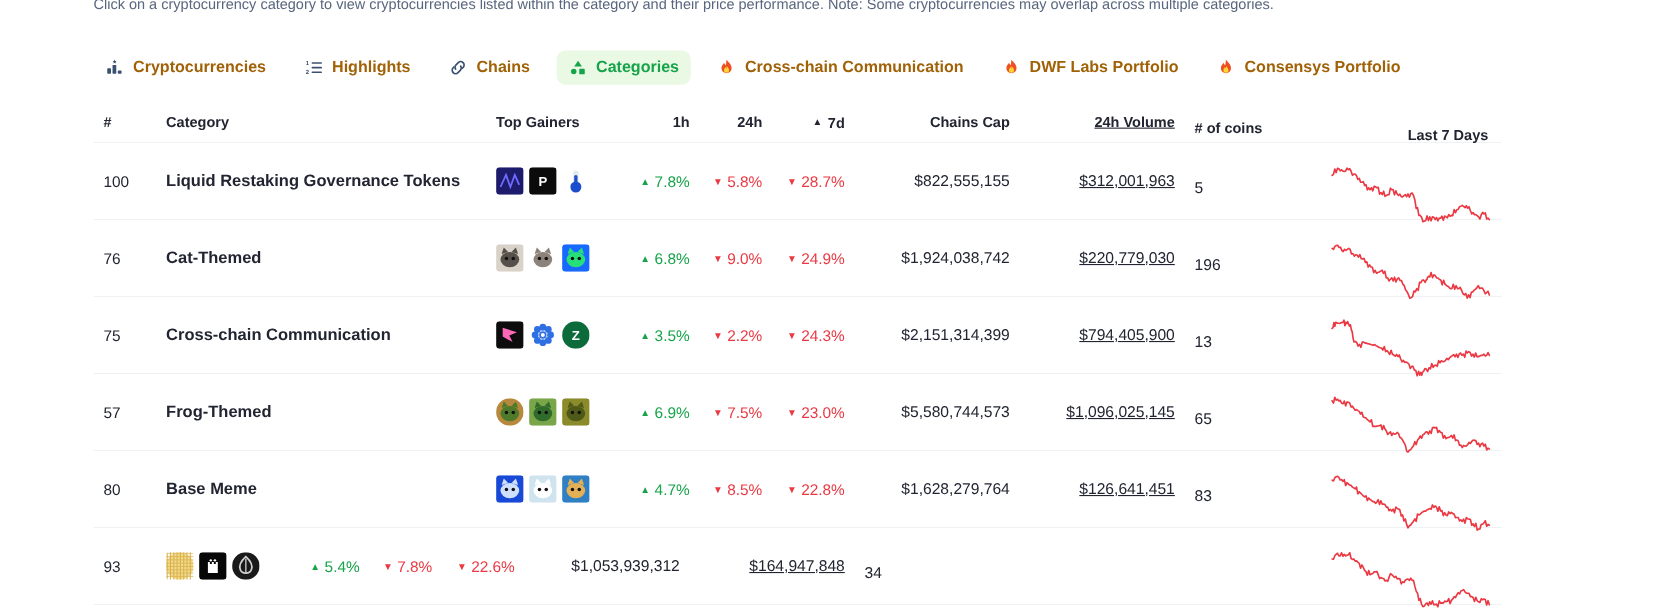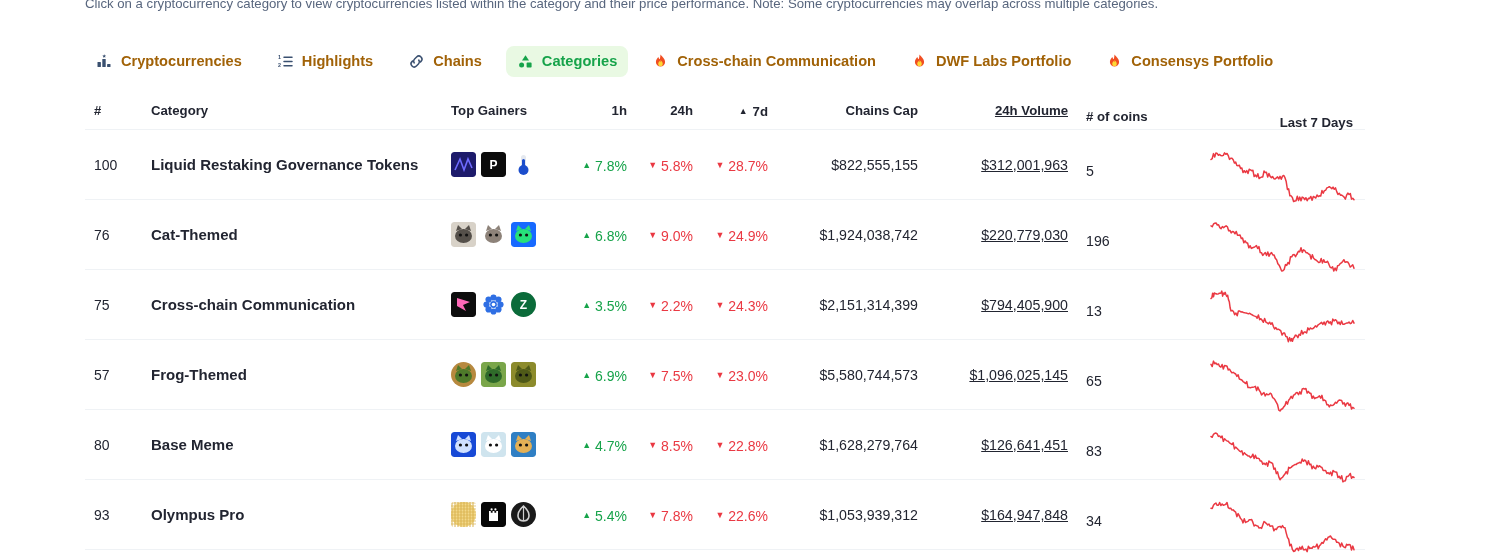--- a/index.html
+++ b/index.html
@@ -471,21 +471,20 @@
     <div class="c-vol">$126,641,451</div>
     <div class="c-coins">83</div>
     <div class="c-spark">
             <svg class="spark" width="145" height="56" viewBox="0 0 145 56">
               <path d="M1.00,7.51L2.23,8.26L3.47,5.31L4.70,4.41L5.93,4.00L7.16,4.93L8.40,7.37L9.63,6.92L10.86,8.68L12.09,7.04L13.33,12.39L14.56,9.77L15.79,11.02L17.03,11.98L18.26,12.19L19.49,13.85L20.72,14.54L21.96,15.49L23.19,13.79L24.42,19.92L25.66,18.05L26.89,19.23L28.12,20.57L29.35,21.80L30.59,22.73L31.82,21.71L33.05,25.98L34.28,23.74L35.52,25.07L36.75,25.93L37.98,27.03L39.22,27.01L40.45,28.59L41.68,27.58L42.91,25.22L44.15,29.59L45.38,26.24L46.61,29.39L47.84,29.14L49.08,29.65L50.31,32.10L51.54,32.05L52.78,35.24L54.01,34.16L55.24,35.61L56.47,33.81L57.71,37.19L58.94,32.01L60.17,33.27L61.41,33.71L62.64,34.61L63.87,40.15L65.10,39.12L66.34,44.64L67.57,42.82L68.80,47.91L70.03,50.83L71.27,49.03L72.50,48.31L73.73,46.48L74.97,44.98L76.20,42.64L77.43,44.91L78.66,38.28L79.90,39.12L81.13,38.39L82.36,37.14L83.59,36.29L84.83,35.61L86.06,35.60L87.29,34.39L88.53,34.03L89.76,33.27L90.99,34.02L92.22,30.02L93.46,32.32L94.69,30.93L95.92,32.13L97.16,35.74L98.39,31.72L99.62,35.61L100.85,35.08L102.09,39.74L103.32,37.10L104.55,39.12L105.78,39.81L107.02,36.36L108.25,37.92L109.48,36.78L110.72,37.90L111.95,38.53L113.18,41.51L114.41,41.46L115.65,41.42L116.88,44.47L118.11,43.65L119.34,44.98L120.58,43.03L121.81,46.62L123.04,41.47L124.28,42.63L125.51,42.93L126.74,43.33L127.97,48.54L129.21,47.32L130.44,49.67L131.67,46.76L132.91,52.86L134.14,52.00L135.37,51.86L136.60,47.56L137.84,47.60L139.07,46.15L140.30,44.43L141.53,49.35L142.77,47.73L144.00,48.49" fill="none" stroke="#ea3943" stroke-width="1.5" stroke-linejoin="round" stroke-linecap="round"></path>
             </svg>
           </div>
   </div>
         <div class="trow">
     <div class="c-rank">93</div>
-    <div class="c-cat">Olympus Pro</div>
     <div class="c-gain">
       <div class="gainers">
               <span style="display: block;">
                 <svg class="gicon" width="25" height="25" viewBox="0 0 25 25">
                   <rect x="0" y="0" width="25" height="25" rx="12.5" fill="#f3d98a"></rect>
                   <line x1="1" y1="0" x2="1" y2="25" stroke="#d9b24f" stroke-width="1"></line>
                   <line x1="4" y1="0" x2="4" y2="25" stroke="#d9b24f" stroke-width="1"></line>
                   <line x1="7" y1="0" x2="7" y2="25" stroke="#d9b24f" stroke-width="1"></line>
                   <line x1="10" y1="0" x2="10" y2="25" stroke="#d9b24f" stroke-width="1"></line>
                   <line x1="13" y1="0" x2="13" y2="25" stroke="#d9b24f" stroke-width="1"></line>

